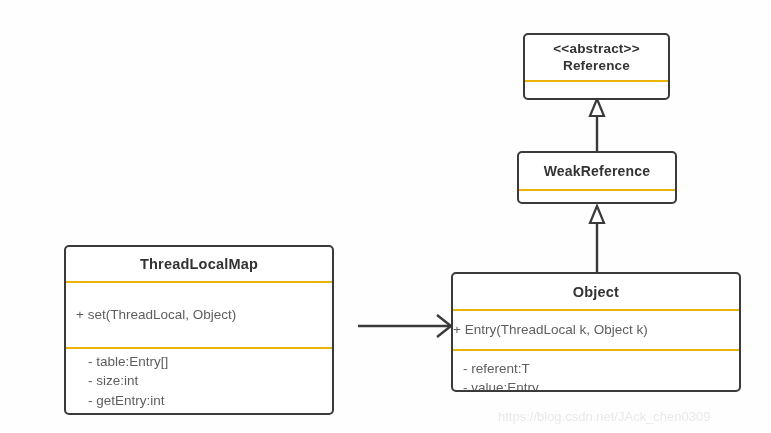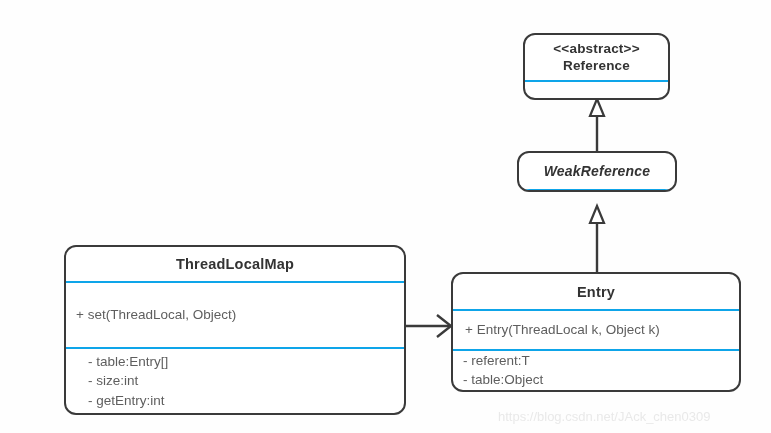--- a/index.html
+++ b/index.html
@@ -15,39 +15,39 @@
     font-family: "Liberation Sans", sans-serif;
     overflow: hidden;
   }
 
   
   .uml-class {
     position: absolute;
     box-sizing: border-box;
     background: #ffffff;
     border: 2px solid #3a3a3a;
-    border-radius: 12px;
+    border-radius: 5px;
     overflow: hidden;
   }
   .uml-title {
     box-sizing: border-box;
     width: 100%;
     text-align: center;
     font-weight: bold;
     color: #333333;
     letter-spacing: 0.2px;
     display: flex;
     flex-direction: column;
     align-items: center;
     justify-content: center;
   }
   .uml-compartment {
     box-sizing: border-box;
     width: 100%;
-    border-top: 2px solid #0ea5e9;
+    border-top: 2px solid #eab308;
     color: #5e5e5e;
     display: flex;
     flex-direction: column;
     justify-content: center;
   }
   .uml-row {
     white-space: nowrap;
     line-height: 1.42;
   }
 
@@ -65,22 +65,21 @@
   }
   #box-reference .uml-compartment {
     height: 20px;
   }
 
   
   #box-weakreference {
     left: 517px;
     top: 151px;
     width: 160px;
-    height: 41px;
-    font-style: italic;
+    height: 53px;
   }
   #box-weakreference .uml-title {
     height: 36px;
     font-size: 14px;
   }
   #box-weakreference .uml-compartment {
     height: 17px;
   }
 
   
@@ -90,35 +89,34 @@
     width: 290px;
     height: 120px;
   }
   #box-entry .uml-title {
     height: 35px;
     font-size: 14.5px;
   }
   #box-entry .entry-ops {
     height: 40px;
     font-size: 13.5px;
-    padding-left: 12px;
   }
   #box-entry .entry-attrs {
     height: 52px;
     font-size: 13.5px;
     padding-left: 10px;
     justify-content: flex-start;
-    padding-top: 0;
+    padding-top: 8px;
   }
 
   
   #box-threadlocalmap {
     left: 64px;
     top: 245px;
-    width: 342px;
+    width: 270px;
     height: 170px;
   }
   #box-threadlocalmap .uml-title {
     height: 34px;
     font-size: 14.5px;
   }
   #box-threadlocalmap .tlm-ops {
     height: 66px;
     font-size: 13.5px;
     padding-left: 10px;
@@ -183,28 +181,28 @@
 
   <div class="uml-class" id="box-weakreference">
     <div class="uml-title">
       <span>WeakReference</span>
     </div>
     <div class="uml-compartment"></div>
   </div>
 
   <div class="uml-class" id="box-entry">
     <div class="uml-title">
-      <span>Entry</span>
+      <span>Object</span>
     </div>
     <div class="uml-compartment entry-ops">
       <div class="uml-row">+ Entry(ThreadLocal k, Object k)</div>
     </div>
     <div class="uml-compartment entry-attrs">
       <div class="uml-row">- referent:T</div>
-      <div class="uml-row">- table:Object</div>
+      <div class="uml-row">- value:Entry</div>
     </div>
   </div>
 
   <div class="uml-class" id="box-threadlocalmap">
     <div class="uml-title">
       <span>ThreadLocalMap</span>
     </div>
     <div class="uml-compartment tlm-ops">
       <div class="uml-row">+ set(ThreadLocal, Object)</div>
     </div>

